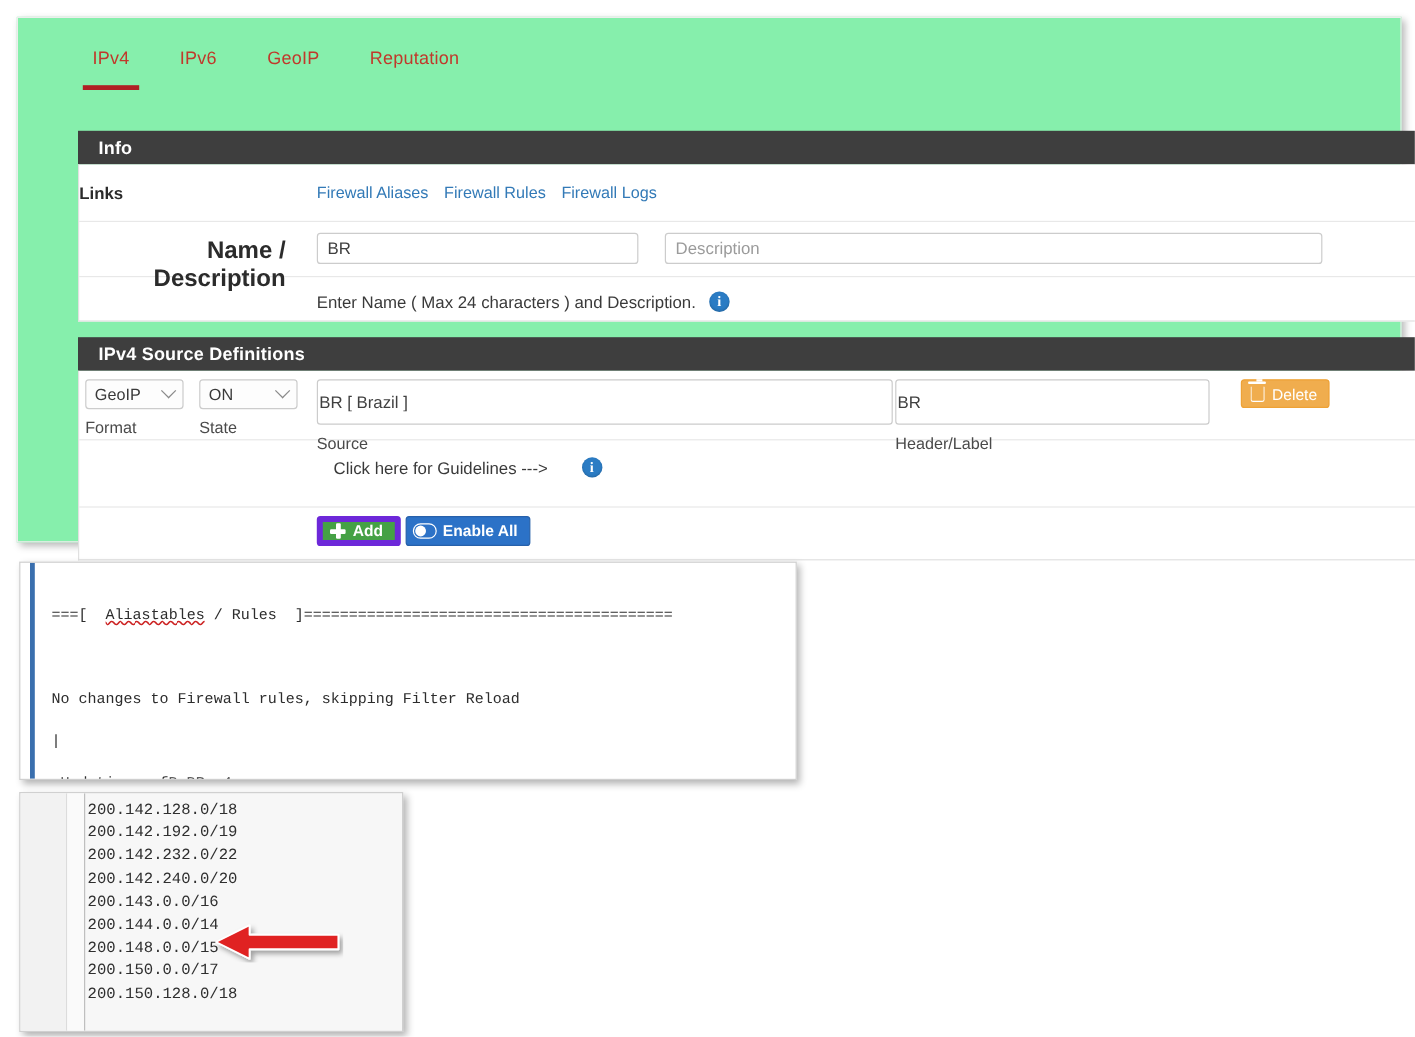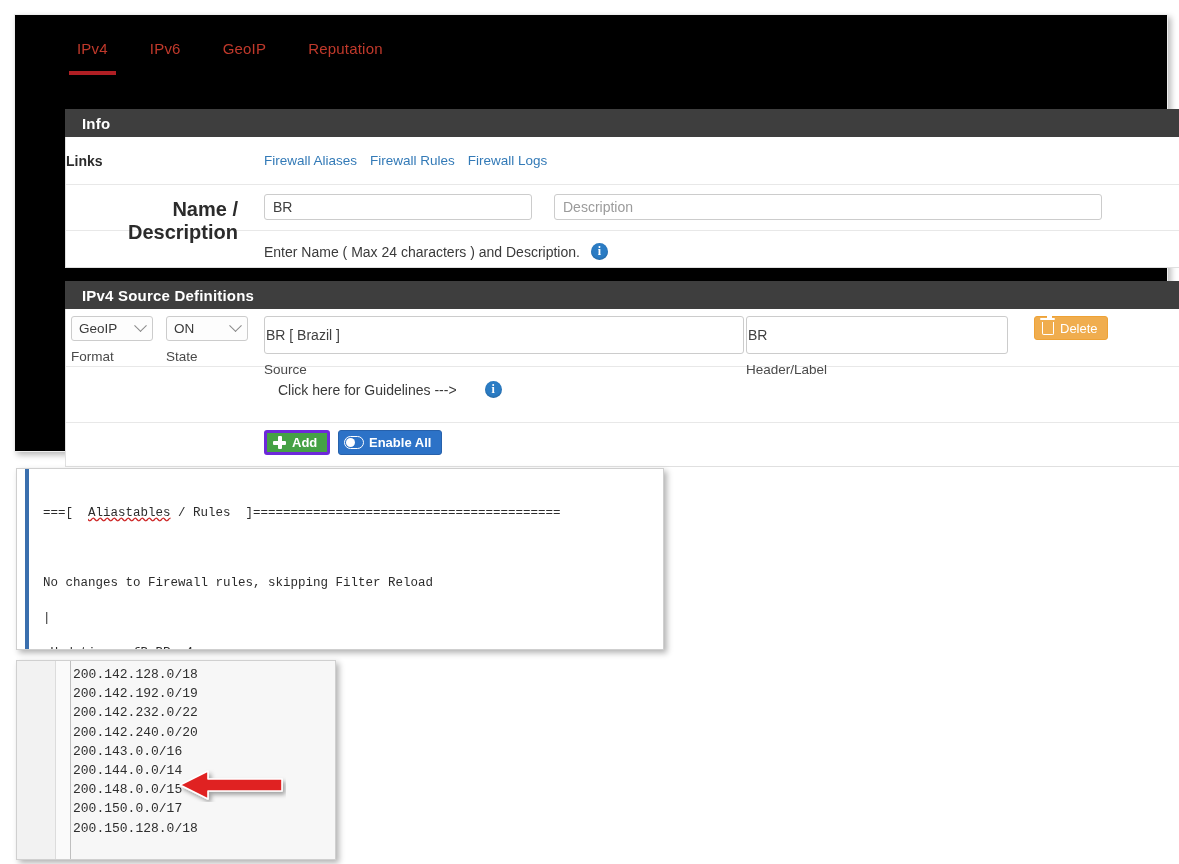--- a/index.html
+++ b/index.html
@@ -18,21 +18,21 @@
     overflow: hidden;
   }
 
   
   .form-panel {
     position: absolute;
     left: 14px;
     top: 14px;
     width: 1154px;
     height: 438px;
-    background: #000000;
+    background: #86efac;
     box-shadow: 3px 3px 6px rgba(0,0,0,0.28);
     border: 1px solid #ededed;
     box-sizing: border-box;
   }
 
   
   .tabs {
     position: absolute;
     left: 0; top: 0;
     height: 70px;
@@ -274,21 +274,21 @@
     font-size: 13px;
     display: flex;
     align-items: center;
     cursor: pointer;
     box-sizing: border-box;
     color: #fff;
   }
   #btn-add {
     left: 198px; top: 7px;
     background: #45a145;
-    border: 3px solid #6d28d9;
+    border: 5px solid #6d28d9;
     padding: 0 10px 0 6px;
     gap: 6px;
     font-weight: bold;
   }
   .plus {
     position: relative;
     width: 13px; height: 13px;
     display: inline-block;
   }
   .plus::before, .plus::after {

